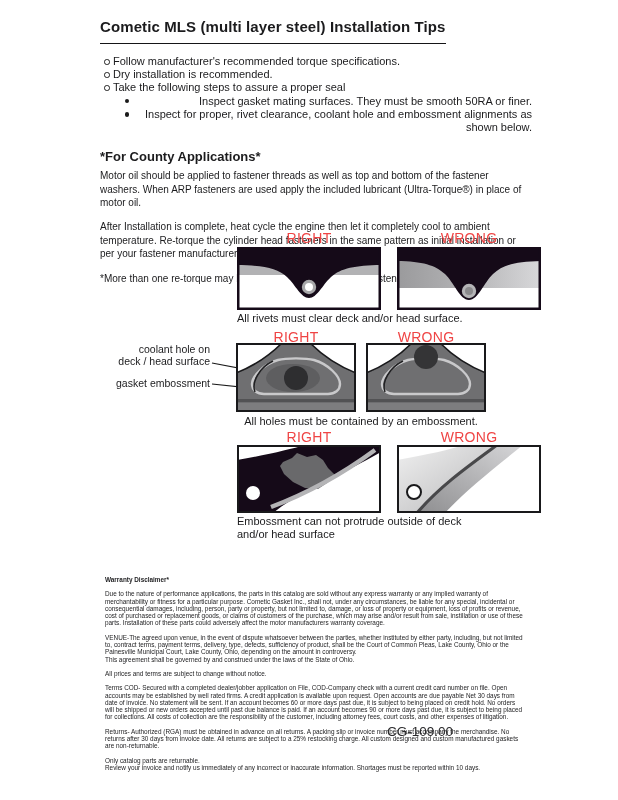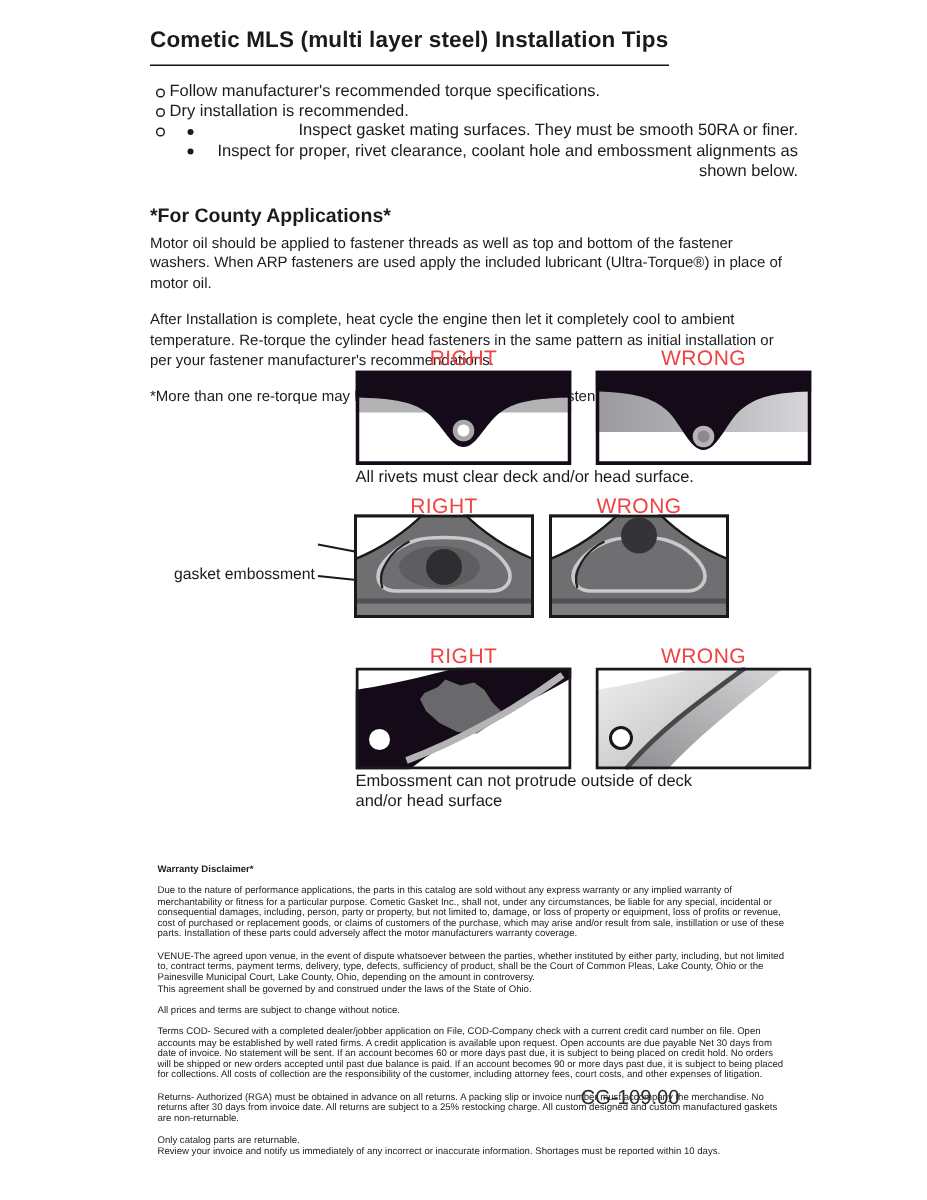--- a/index.html
+++ b/index.html
@@ -45,21 +45,21 @@
 </head>
 <body>
 
 <div class="page">
 
   <div class="doc">
     <h1 class="title">Cometic MLS (multi layer steel) Installation Tips</h1>
     <ul class="tips">
       <li><span class="o-bullet"></span><span>Follow manufacturer's recommended torque specifications.</span></li>
       <li><span class="o-bullet"></span><span>Dry installation is recommended.</span></li>
-      <li><span class="o-bullet"></span></li>
+      <li><span class="o-bullet"></span><span>Take the following steps to assure a proper seal</span></li>
       <li class="sub"><span class="dot-bullet"></span><span>Inspect gasket mating surfaces.  They must be smooth 50RA or finer.</span></li>
       <li class="sub"><span class="dot-bullet"></span><span>Inspect for proper, rivet clearance, coolant hole and embossment alignments as shown below.</span></li>
     </ul>
     <h2 class="diesel-h">*For County Applications*</h2>
     <p>Motor oil should be applied to fastener threads as well as top and bottom of the fastener washers. When ARP fasteners are used apply the included lubricant (Ultra-Torque®) in place of motor oil.</p>
     <p>After Installation is complete, heat cycle the engine then let it completely cool to ambient temperature. Re-torque the cylinder head fasteners in the same pattern as initial installation or per your fastener manufacturer's recommendations.</p>
     <p>*More than one re-torque may be required to achieve proper fastener stretch*</p>
   </div>
 
   <div class="panel-label" style="left:237px;top:230px;width:144px">RIGHT</div>
@@ -89,20 +89,24 @@
     <circle cx="72" cy="44" r="7.2" fill="#b4b4b6"></circle>
     <circle cx="72" cy="44" r="4" fill="#8a8a8c"></circle>
     <rect x="1.25" y="1.25" width="141.5" height="60.5" fill="none" stroke="#150a18" stroke-width="2.5"></rect>
   </svg>
 
   <div class="cap" style="left:237px;top:312px;width:320px">All rivets must clear deck and/or head surface.</div>
 
   <div class="panel-label" style="left:236px;top:329px;width:120px">RIGHT</div>
   <div class="panel-label" style="left:366px;top:329px;width:120px">WRONG</div>
 
+  <div class="annot" style="left:100px;top:344px;width:110px">
+    <div>coolant hole on</div>
+    <div>deck / head surface</div>
+  </div>
   <div class="annot" style="left:100px;top:378px;width:110px">gasket embossment</div>
 
   <svg class="leaders" style="left:108px;top:342px" width="200" height="56">
     <line x1="104" y1="21" x2="188" y2="37" stroke="#1a1a1a" stroke-width="1.2"></line>
     <line x1="104" y1="42" x2="152" y2="47" stroke="#1a1a1a" stroke-width="1.2"></line>
   </svg>
 
   <svg class="panel" style="left:236px;top:343px" width="120" height="69" viewBox="0 0 120 69">
     <rect width="120" height="69" fill="#6f6f71"></rect>
     <path d="M0,0 H46 C35,11 18,23 0,30 Z" fill="#ffffff" stroke="#19191b" stroke-width="1.6"></path>
@@ -121,20 +125,21 @@
     <path d="M0,0 H46 C35,11 18,23 0,30 Z" fill="#ffffff" stroke="#19191b" stroke-width="1.6"></path>
     <path d="M120,0 H74 C85,11 102,23 120,30 Z" fill="#ffffff" stroke="#19191b" stroke-width="1.6"></path>
     <rect y="56" width="120" height="3.5" fill="#525254"></rect>
     <rect y="59.5" width="120" height="9.5" fill="#7d7d7f"></rect>
     <path d="M28,51 C21,51 16,47 16,41 C16,33 28,21 42,17 C50,14.8 70,14.8 78,17 C92,21 104,33 104,41 C104,47 99,51 92,51 Z" fill="none" stroke="#c9c9cb" stroke-width="2.4"></path>
     <path d="M19,49 C15,39 24,24 37,18" fill="none" stroke="#202022" stroke-width="1.5"></path>
     <circle cx="60" cy="14" r="12" fill="#343436"></circle>
     <rect x="1" y="1" width="118" height="67" fill="none" stroke="#19191b" stroke-width="2"></rect>
   </svg>
 
+  <div class="cap center" style="left:236px;top:415px;width:250px">All holes must be contained by an embossment.</div>
 
   <div class="panel-label" style="left:237px;top:429px;width:144px">RIGHT</div>
   <div class="panel-label" style="left:397px;top:429px;width:144px">WRONG</div>
 
   <svg class="panel" style="left:237px;top:445px" width="144" height="68" viewBox="0 0 144 68">
     <rect width="144" height="68" fill="#ffffff"></rect>
     <path d="M0,15 C30,10 54,4 68,0 H144 V7 C104,30 62,47 36,68 H0 Z" fill="#150a18"></path>
     <polygon points="46,17 55,13 60,8 70,12 79,10 86,15 91,23 99,31 90,38 81,44 68,43 56,37 47,29 43,21" fill="#69696b"></polygon>
     <path d="M34,62 C66,50 104,30 138,5" fill="none" stroke="#b4b4b6" stroke-width="4.5"></path>
     <circle cx="16" cy="48" r="7" fill="#ffffff"></circle>

